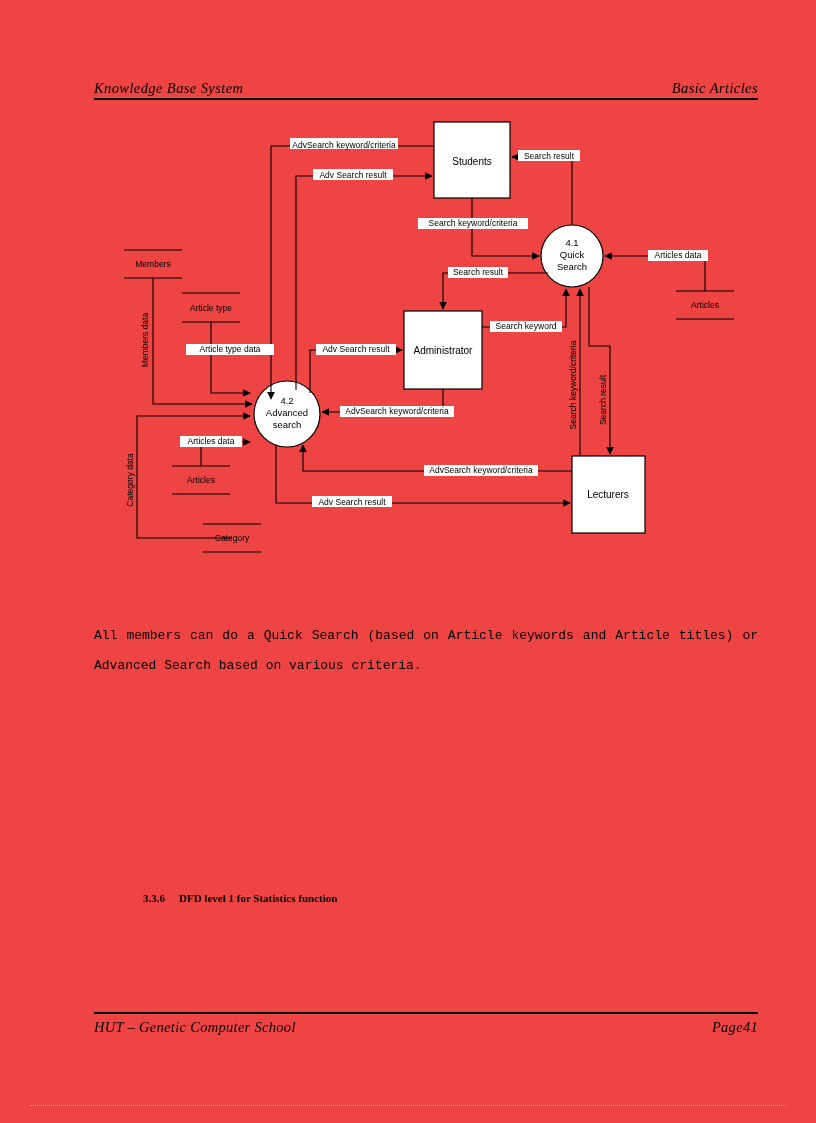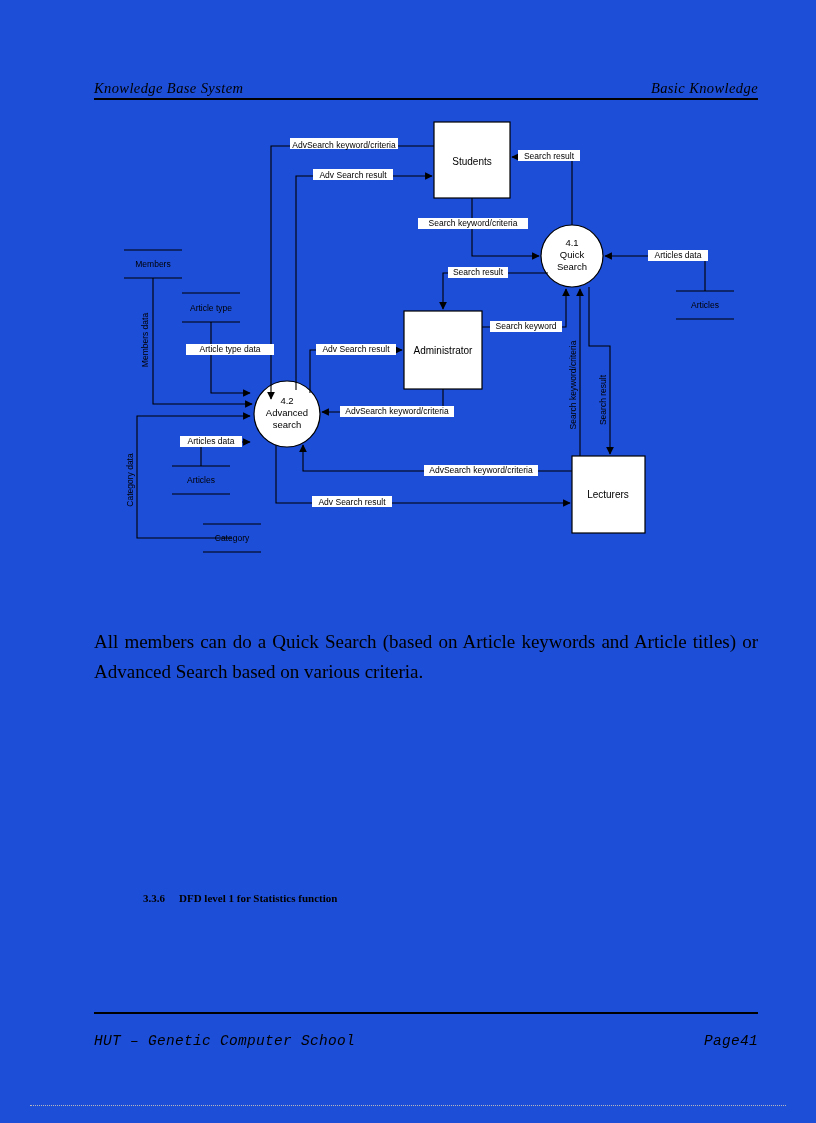--- a/index.html
+++ b/index.html
@@ -13,21 +13,21 @@
     position: relative;
     font-family: "Liberation Serif", "DejaVu Serif", serif;
     color: #000000;
     overflow: hidden;
   }
   .page {
     position: absolute;
     left: 0; top: 0;
     width: 816px;
     height: 1123px;
-    background: #1d4ed8;
+    background: #ef4444;
   }
 
   
   .header {
     position: absolute;
     left: 94px;
     top: 72px;
     width: 664px;
     height: 26px;
     border-bottom: 2px solid #000;
@@ -51,49 +51,49 @@
     left: 94px;
     top: 1012px;
     width: 664px;
     height: 26px;
     border-top: 2px solid #000;
     display: flex;
     justify-content: space-between;
     align-items: flex-start;
   }
   .footer-text {
-    font-family: Liberation Mono, monospace;
+    font-family: Liberation Serif, serif;
     font-style: italic;
     font-size: 14.5px;
     letter-spacing: 0.3px;
     line-height: 1;
-    padding-top: 20px;
+    padding-top: 6px;
     white-space: nowrap;
   }
 
   
   .diagram {
     position: absolute;
     left: 0px;
     top: 100px;
     width: 816px;
     height: 480px;
   }
   .diagram svg { display: block; }
 
   
   .body-para {
     position: absolute;
     left: 94px;
     top: 608px;
     width: 664px;
-    font-size: 19px;
+    font-size: 13px;
     line-height: 30px;
     text-align: justify;
-    font-family: Liberation Serif, serif;
+    font-family: Liberation Mono, monospace;
   }
 
   .section-heading {
     position: absolute;
     left: 143px;
     top: 892px;
     font-size: 11px;
     font-weight: bold;
     font-family: "Liberation Serif", "DejaVu Serif", serif;
     white-space: nowrap;
@@ -109,21 +109,21 @@
     border-top: 1px dotted #b9b9b9;
   }
 </style>
 </head>
 <body>
 
 <div class="page">
 
   <div class="header">
     <div class="header-text">Knowledge Base System</div>
-    <div class="header-text">Basic Knowledge</div>
+    <div class="header-text">Basic Articles</div>
   </div>
 
   <div class="diagram">
     <svg width="816" height="480" viewBox="0 0 816 480" xmlns="http://www.w3.org/2000/svg">
       <defs>
         <marker id="arrow" viewBox="0 0 10 10" refX="9" refY="5" markerWidth="7" markerHeight="7" orient="auto-start-reverse">
           <path d="M 0 0 L 10 5 L 0 10 z" fill="#000"></path>
         </marker>
         <style>
           .ln { stroke:#000; stroke-width:1.1; fill:none; }

